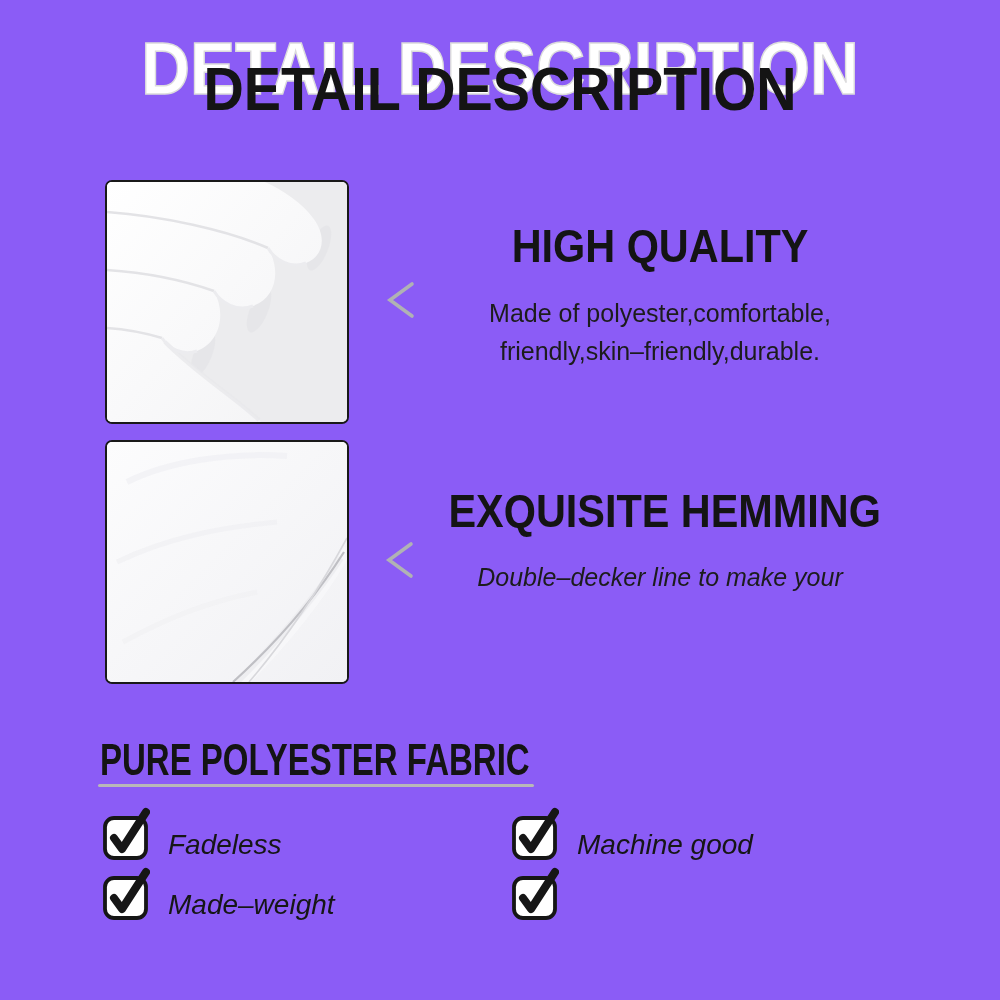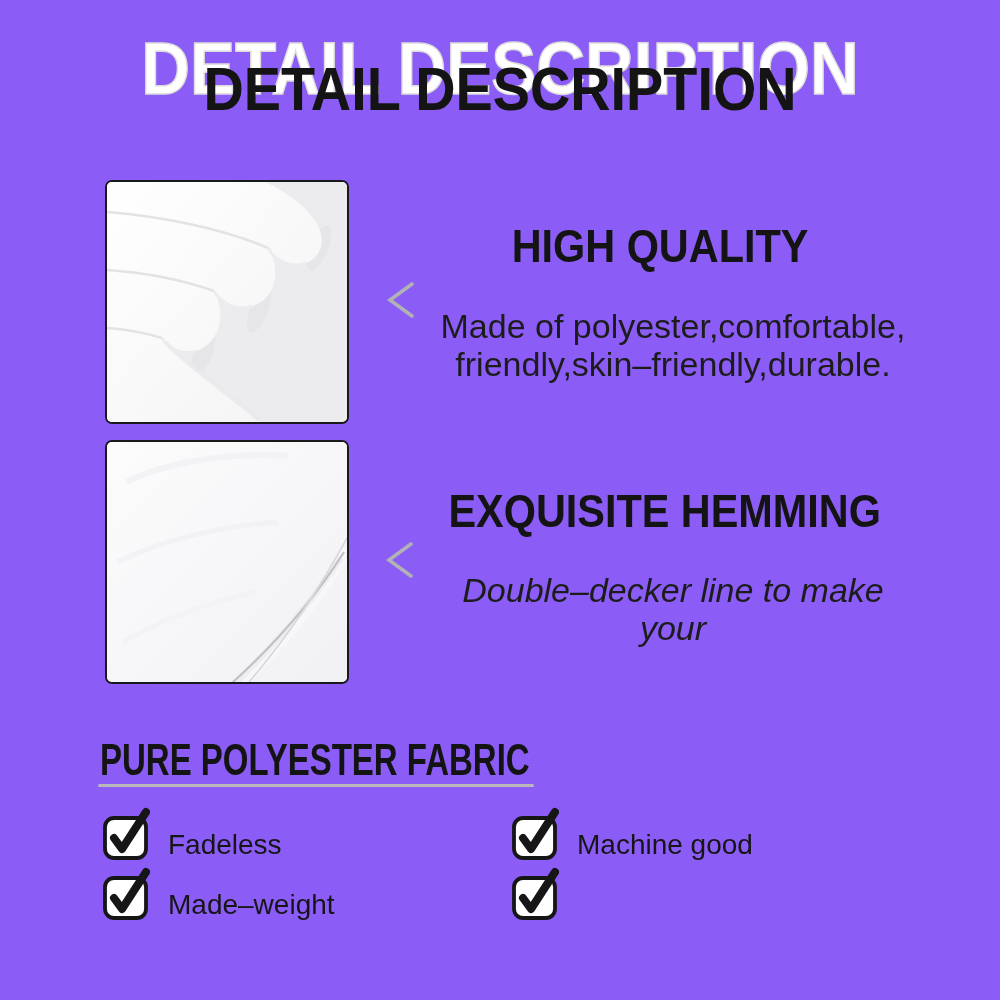--- a/index.html
+++ b/index.html
@@ -30,40 +30,40 @@
   
   .chevron{position:absolute;}
   .chevron-1{left:386px;top:281px;}
   .chevron-2{left:385px;top:541px;}
   
   .copy{position:absolute;left:425px;width:470px;text-align:center;}
   .copy h2{
     margin:0;font-size:46px;font-weight:700;line-height:46px;color:#141414;
     transform:scaleX(.9);transform-origin:center;white-space:nowrap;
   }
-  .copy p{margin:13px;font-size:34px;line-height:38px;color:#1c1c1c;text-align:center;}
+  .copy p{margin:0;font-size:25px;line-height:38px;color:#1c1c1c;text-align:center;}
   .copy-1 h2{position:absolute;left:0;top:223px;width:470px;}
   .copy-1 p{position:absolute;left:0;top:294px;width:470px;}
   .copy-2 h2{position:absolute;left:0;top:488px;width:470px;}
   .copy-2 p{position:absolute;left:0;top:558px;width:470px;font-style:italic;}
   
   .features-heading{
     position:absolute;left:100px;top:738px;margin:0;
     font-size:44px;font-weight:700;line-height:44px;color:#141414;
     transform:scaleX(.75);transform-origin:left center;white-space:nowrap;
   }
   .features-underline{
     position:absolute;left:98px;top:784px;width:436px;height:3px;
     background:#b8b8b8;border-radius:2px;
   }
   .feature-item{position:absolute;width:380px;height:56px;}
   .feature-item .checkbox{position:absolute;left:0;top:0;}
   .feature-item .feature-label{
     position:absolute;left:66px;top:24px;font-size:28px;line-height:30px;
-    color:#161616;white-space:nowrap;
+    color:#161616;white-space:nowrap;font-style:italic;
   }
   .fi-1{left:102px;top:806px;}
   .fi-2{left:511px;top:806px;}
   .fi-3{left:102px;top:866px;}
   .fi-4{left:511px;top:866px;}
 </style>
 </head>
 <body>
 
 <div class="canvas">

